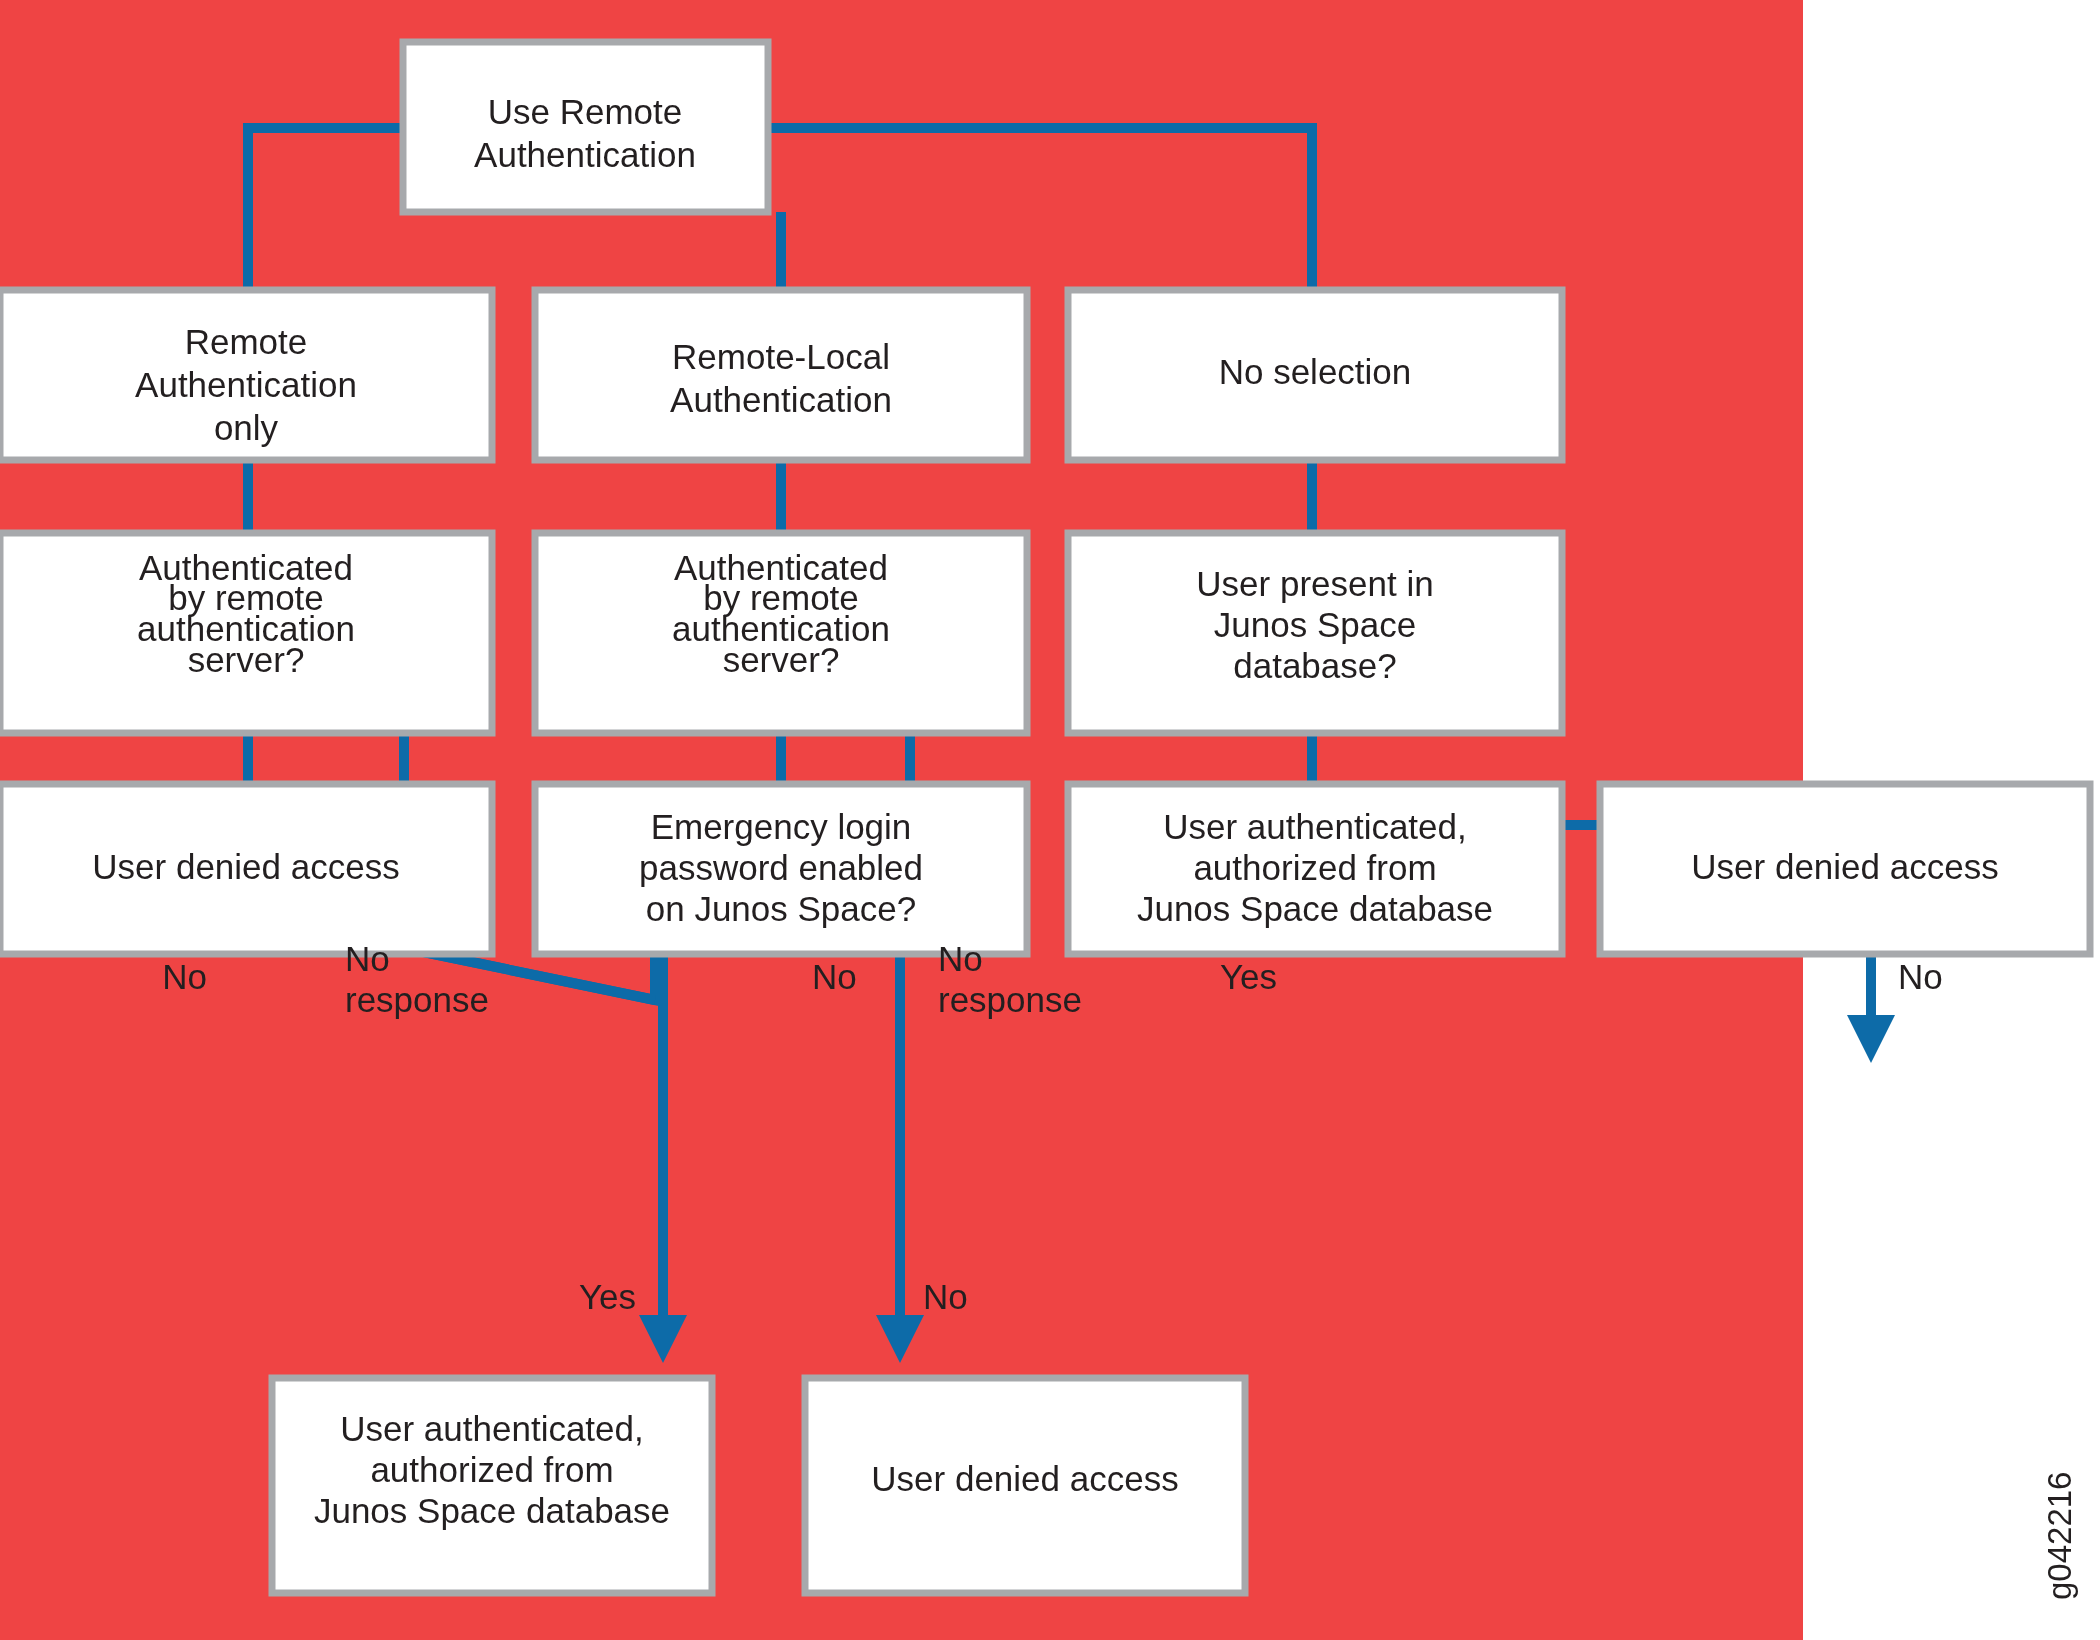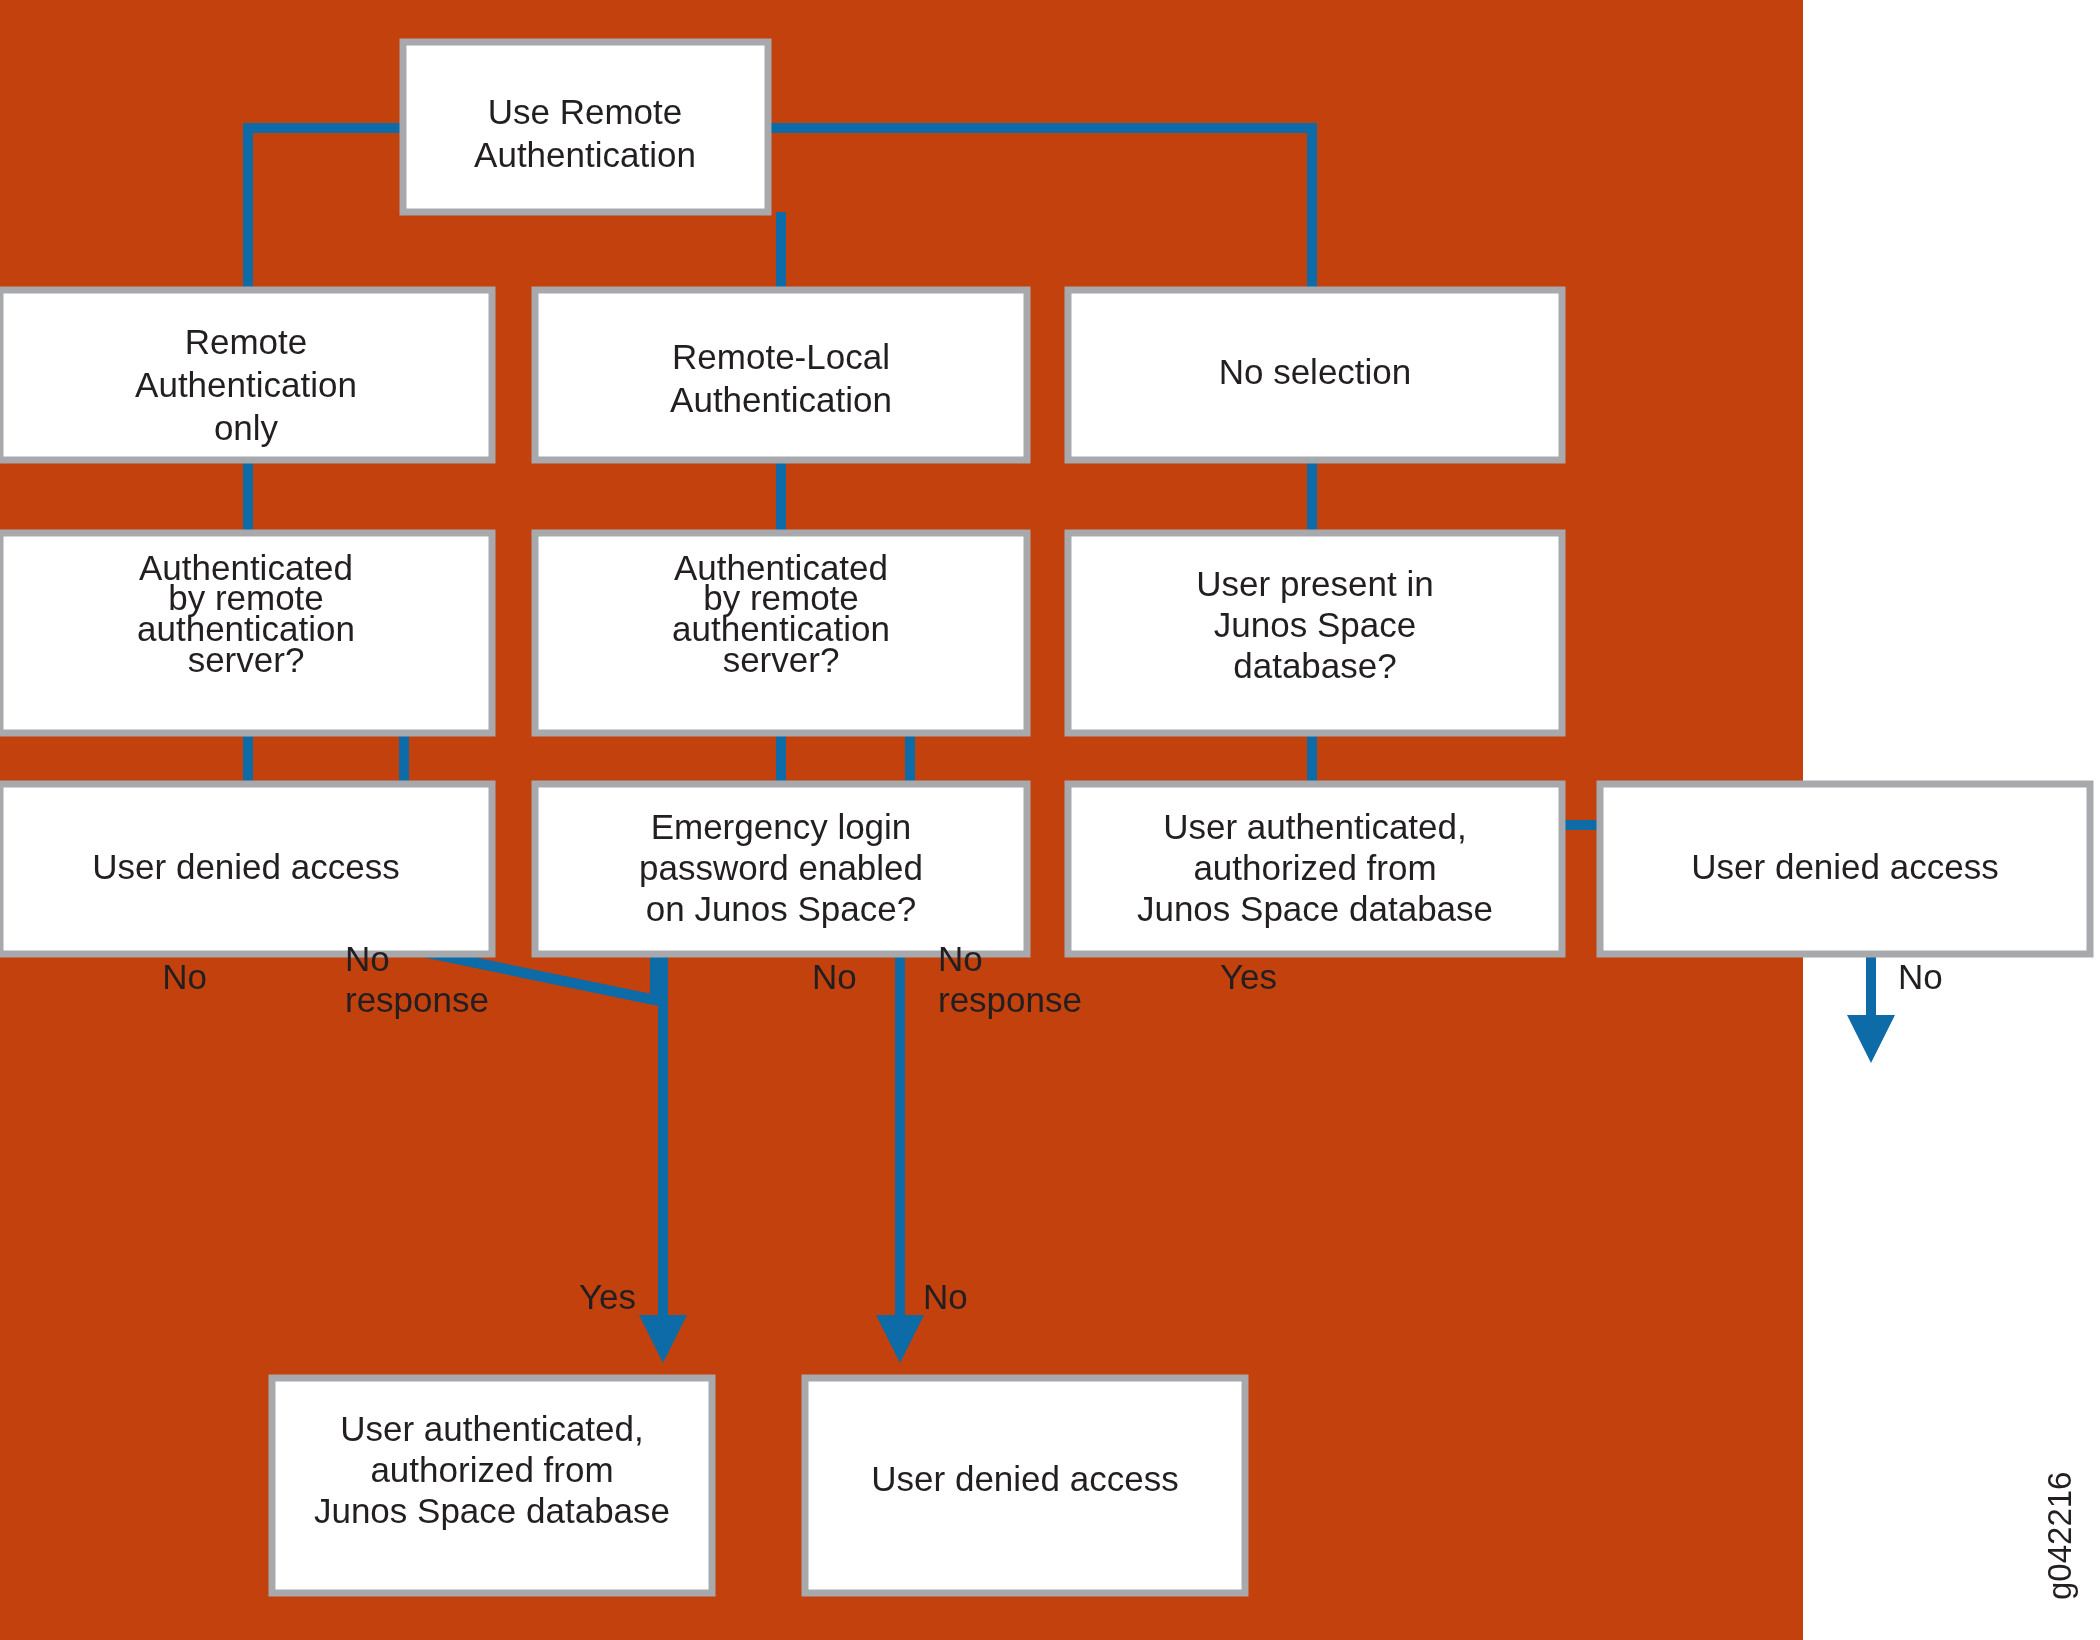--- a/index.html
+++ b/index.html
@@ -10,21 +10,21 @@
   body {
     width: 2100px;
     height: 1640px;
     font-family: "Liberation Sans", sans-serif;
     overflow: hidden;
   }
   #diagram-root {
     position: relative;
     width: 1803px;
     height: 1640px;
-    background: #c2410c;
+    background: #ef4444;
   }
   svg.flow-canvas {
     position: absolute;
     left: 0;
     top: 0;
     width: 2100px;
     height: 1640px;
     display: block;
   }
   .node-box {

